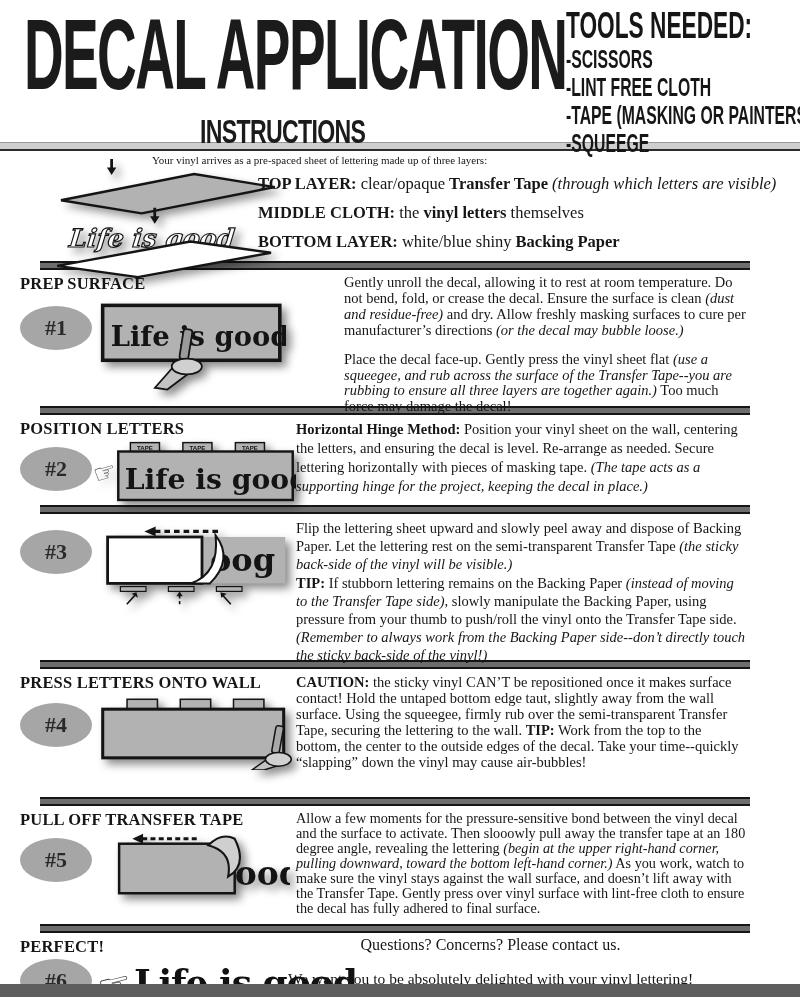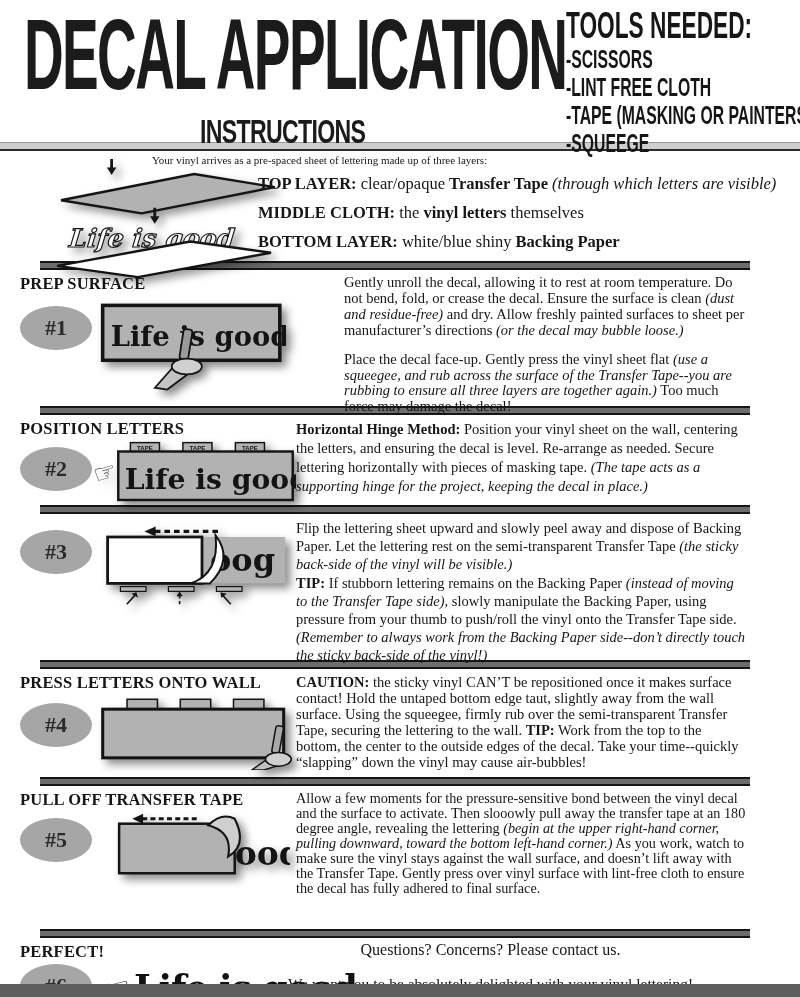--- a/index.html
+++ b/index.html
@@ -41,21 +41,21 @@
     width:72px; height:44px; flex:none; background:#a6a6a6; border-radius:50%;
     display:flex; align-items:center; justify-content:center;
     font-weight:bold; font-size:22px; color:#2a2a2a; margin-top:12px;
   }
   .art { flex:none; filter:drop-shadow(5px 5px 4px rgba(0,0,0,.45)); }
   .step-text { flex:1; font-size:14.5px; padding-top:1px; }
   .step-text p { margin:0; }
   .step-text p.gap { margin-top:13px; }
   .lh1 p{ line-height:15.9px; } .lh2 p{ line-height:19px; } .lh3 p{ line-height:18.2px; }
   .lh4 p{ line-height:16px; } .lh5 p{ line-height:15px; font-size:14.2px; }
-  .s1{height:136px;gap:48px;} .s2{height:90px;} .s3{height:146px;} .s4{height:108px;justify-content:center;} .s5{height:143px;} .s6{height:72px;}
+  .s1{height:136px;gap:48px;} .s2{height:90px;} .s3{height:146px;} .s4{height:128px;justify-content:center;} .s5{height:118px;} .s6{height:72px;}
   
   .hand-glyph { font-family:"DejaVu Sans", sans-serif; font-size:38px; line-height:1;
                 display:inline-block; transform:rotate(-14deg); margin:10px 2px 0 6px; color:#3c3c3c; }
   .lig6 { font-family:"DejaVu Serif", serif; font-weight:bold; font-size:36px; letter-spacing:-1px; margin-top:4px; color:#111; }
   .footer-block { position:absolute; left:185px; right:4px; top:3px; text-align:center; }
   .f1 { font-size:16px; }
   .f2 { font-size:15.5px; margin-top:16px; }
   .f3 { font-size:21px; line-height:1.08; margin-top:2px; transform:scaleX(.84); transform-origin:50% 0; }
   .f4 { font-size:21px; line-height:1.08; transform:scaleX(.84); transform-origin:50% 0; }
   svg text.lig { font-family:"DejaVu Serif", serif; font-weight:bold; fill:#141414; }
@@ -112,21 +112,21 @@
       <svg class="art" width="186" height="90" viewBox="0 0 210 100" style="margin:8px 0 0 8px;">
         <rect x="3" y="3" width="200" height="62" fill="#b2b2b2" stroke="#141414" stroke-width="4"></rect>
         <text class="lig" x="12" y="49" font-size="31">Life is good.</text>
         <rect x="92" y="30" width="10" height="34" rx="3" transform="rotate(9 97 47)" fill="#9a9a9a" stroke="#141414" stroke-width="2"></rect>
         <polygon points="62,96 85,70 100,80 76,98" fill="#c3c3c3" stroke="#141414" stroke-width="2"></polygon>
         <ellipse cx="98" cy="72" rx="17" ry="9" fill="#d0d0d0" stroke="#141414" stroke-width="2"></ellipse>
       </svg>
     </div>
   </div>
   <div class="step-text lh1">
-      <p><span>Gently unroll the decal, allowing it to rest at room temperature. Do not bend, fold, or crease the decal. Ensure the surface is clean </span><span style="font-style: italic;">(dust and residue-free)</span><span> and dry. Allow freshly painted surfaces to sheet per manufacturer’s directions </span><span style="font-style: italic;">(or the decal may bubble loose.)</span></p>
+      <p><span>Gently unroll the decal, allowing it to rest at room temperature. Do not bend, fold, or crease the decal. Ensure the surface is clean </span><span style="font-style: italic;">(dust and residue-free)</span><span> and dry. Allow freshly masking surfaces to cure per manufacturer’s directions </span><span style="font-style: italic;">(or the decal may bubble loose.)</span></p>
       <p class="gap"><span>Place the decal face-up. Gently press the vinyl sheet flat </span><span style="font-style: italic;">(use a squeegee, and rub across the surface of the Transfer Tape--you are rubbing to ensure all three layers are together again.)</span><span> Too much force may damage the decal!</span></p>
     </div>
 </div>
 
 <div class="rule"></div>
 
 <div class="step s2">
   <div class="step-left">
     <div class="step-heading">POSITION LETTERS</div>
     <div class="art-row">

